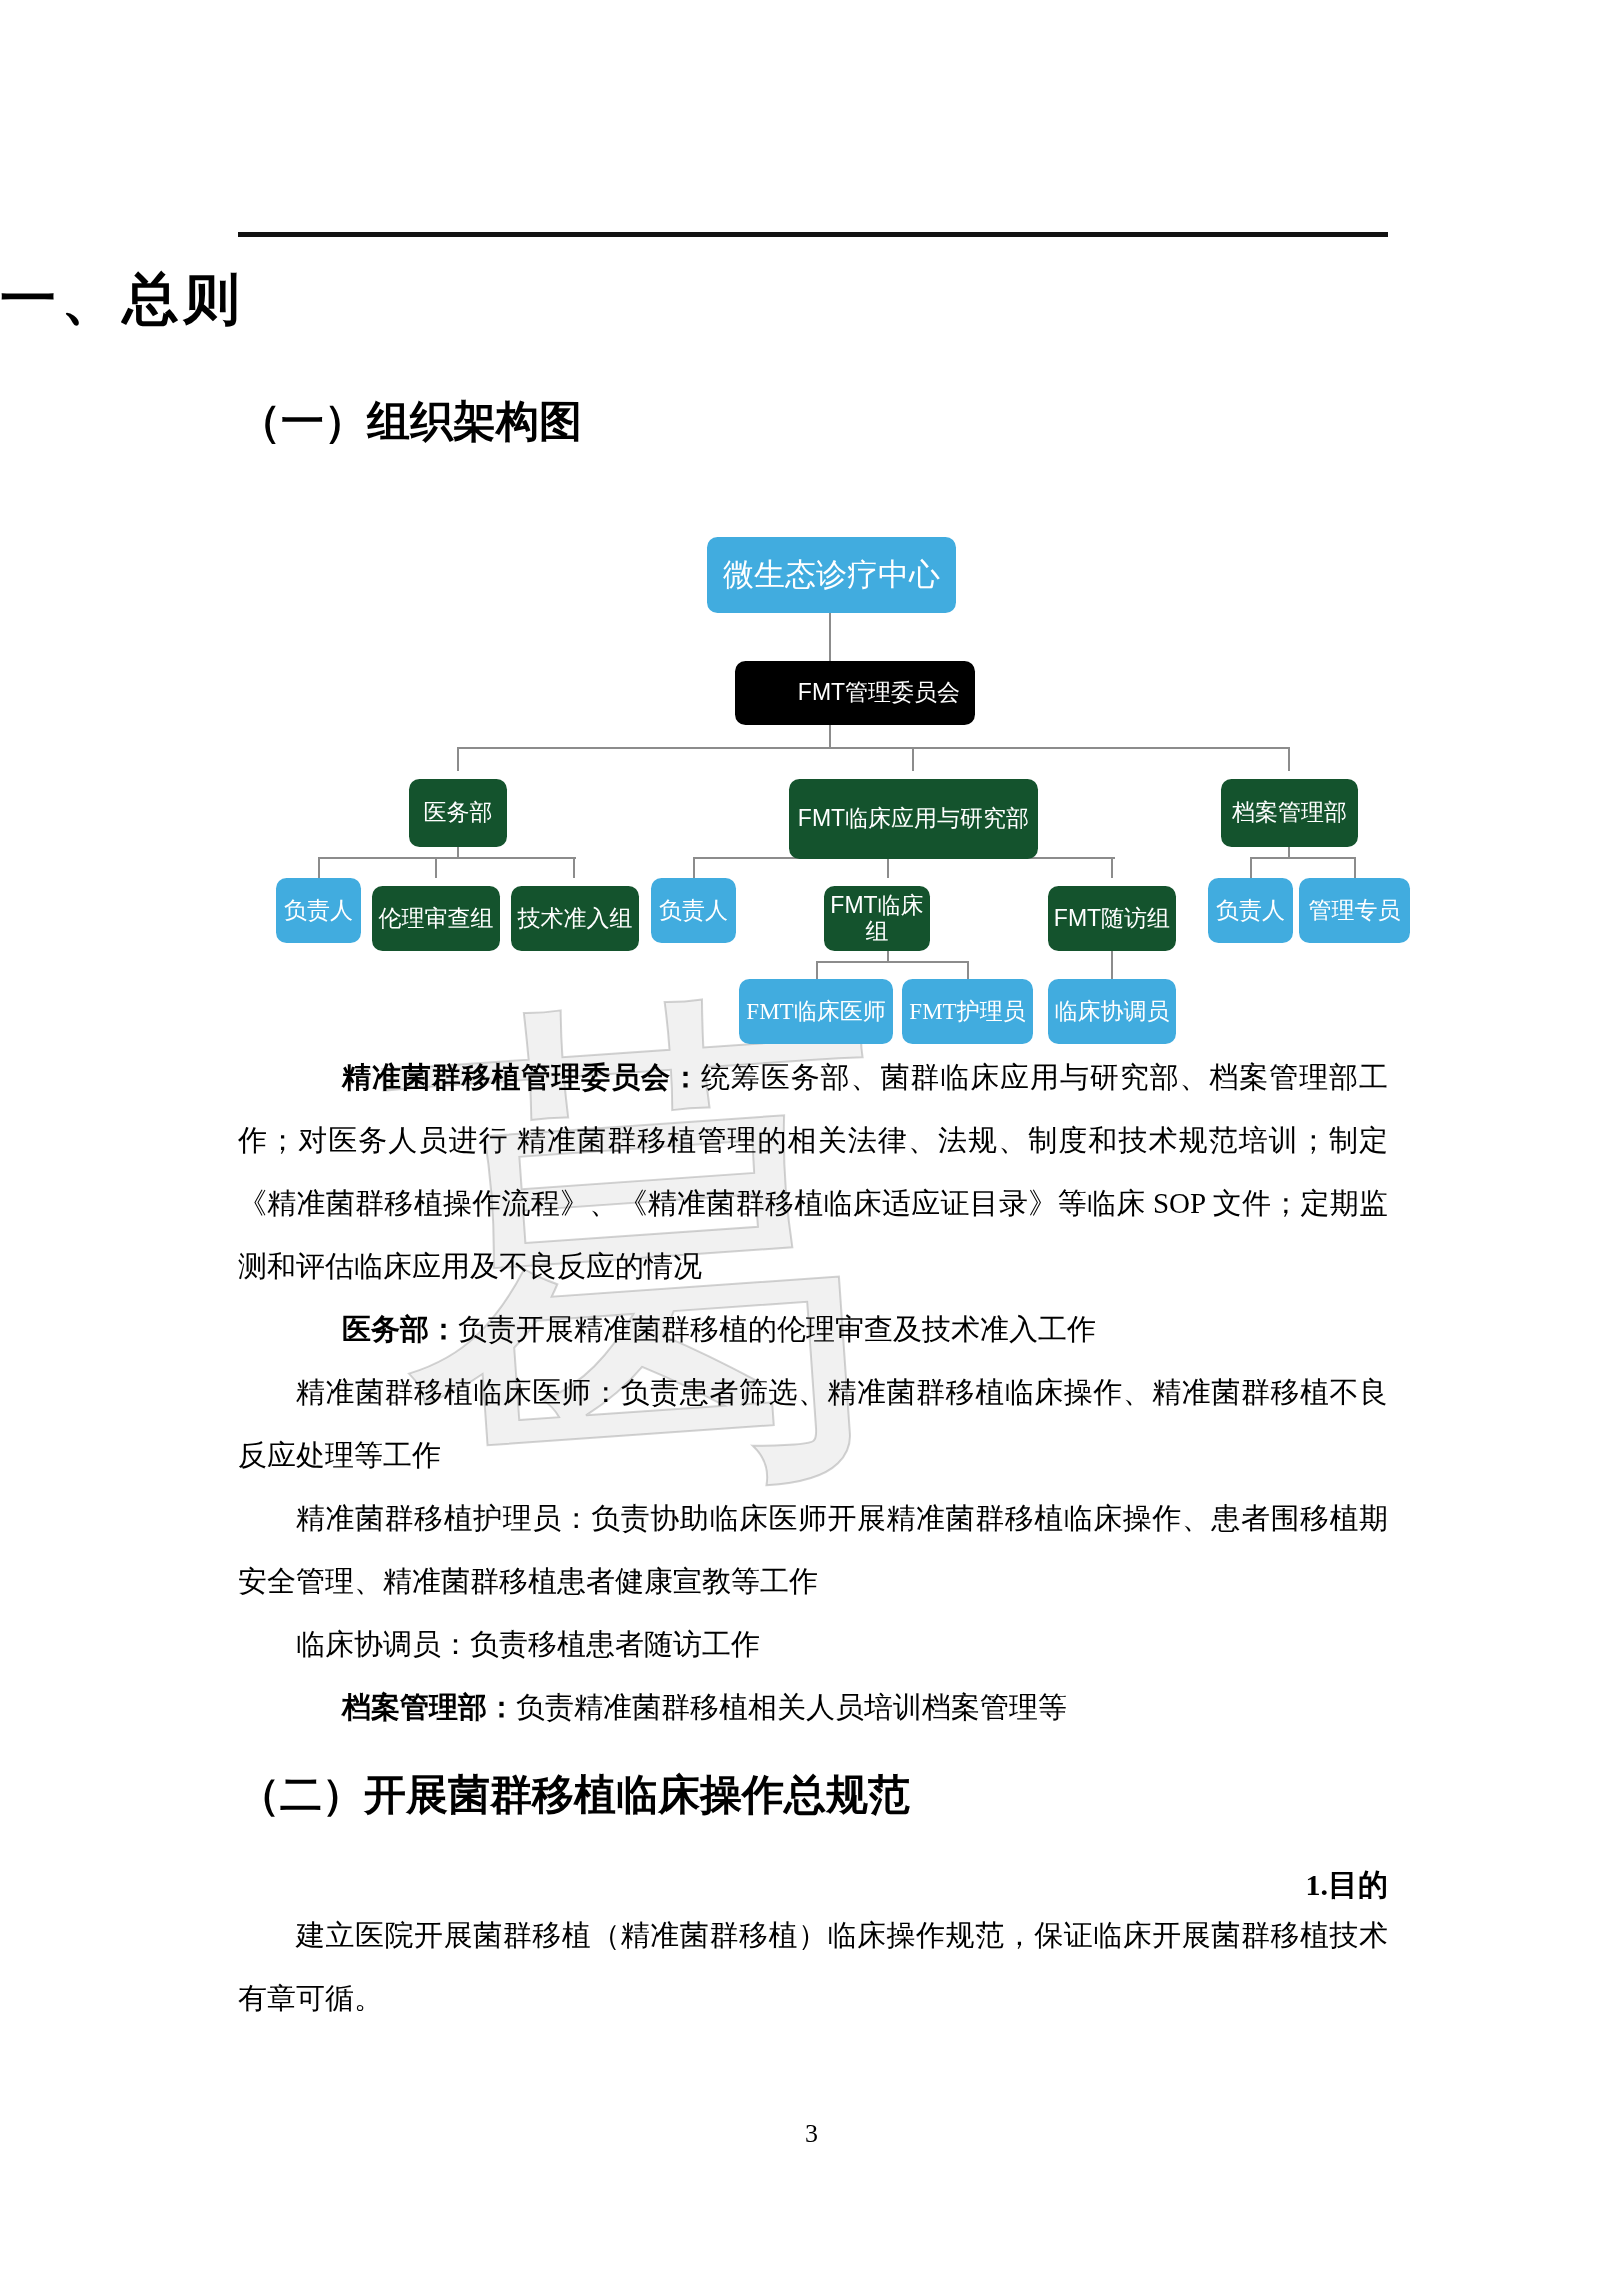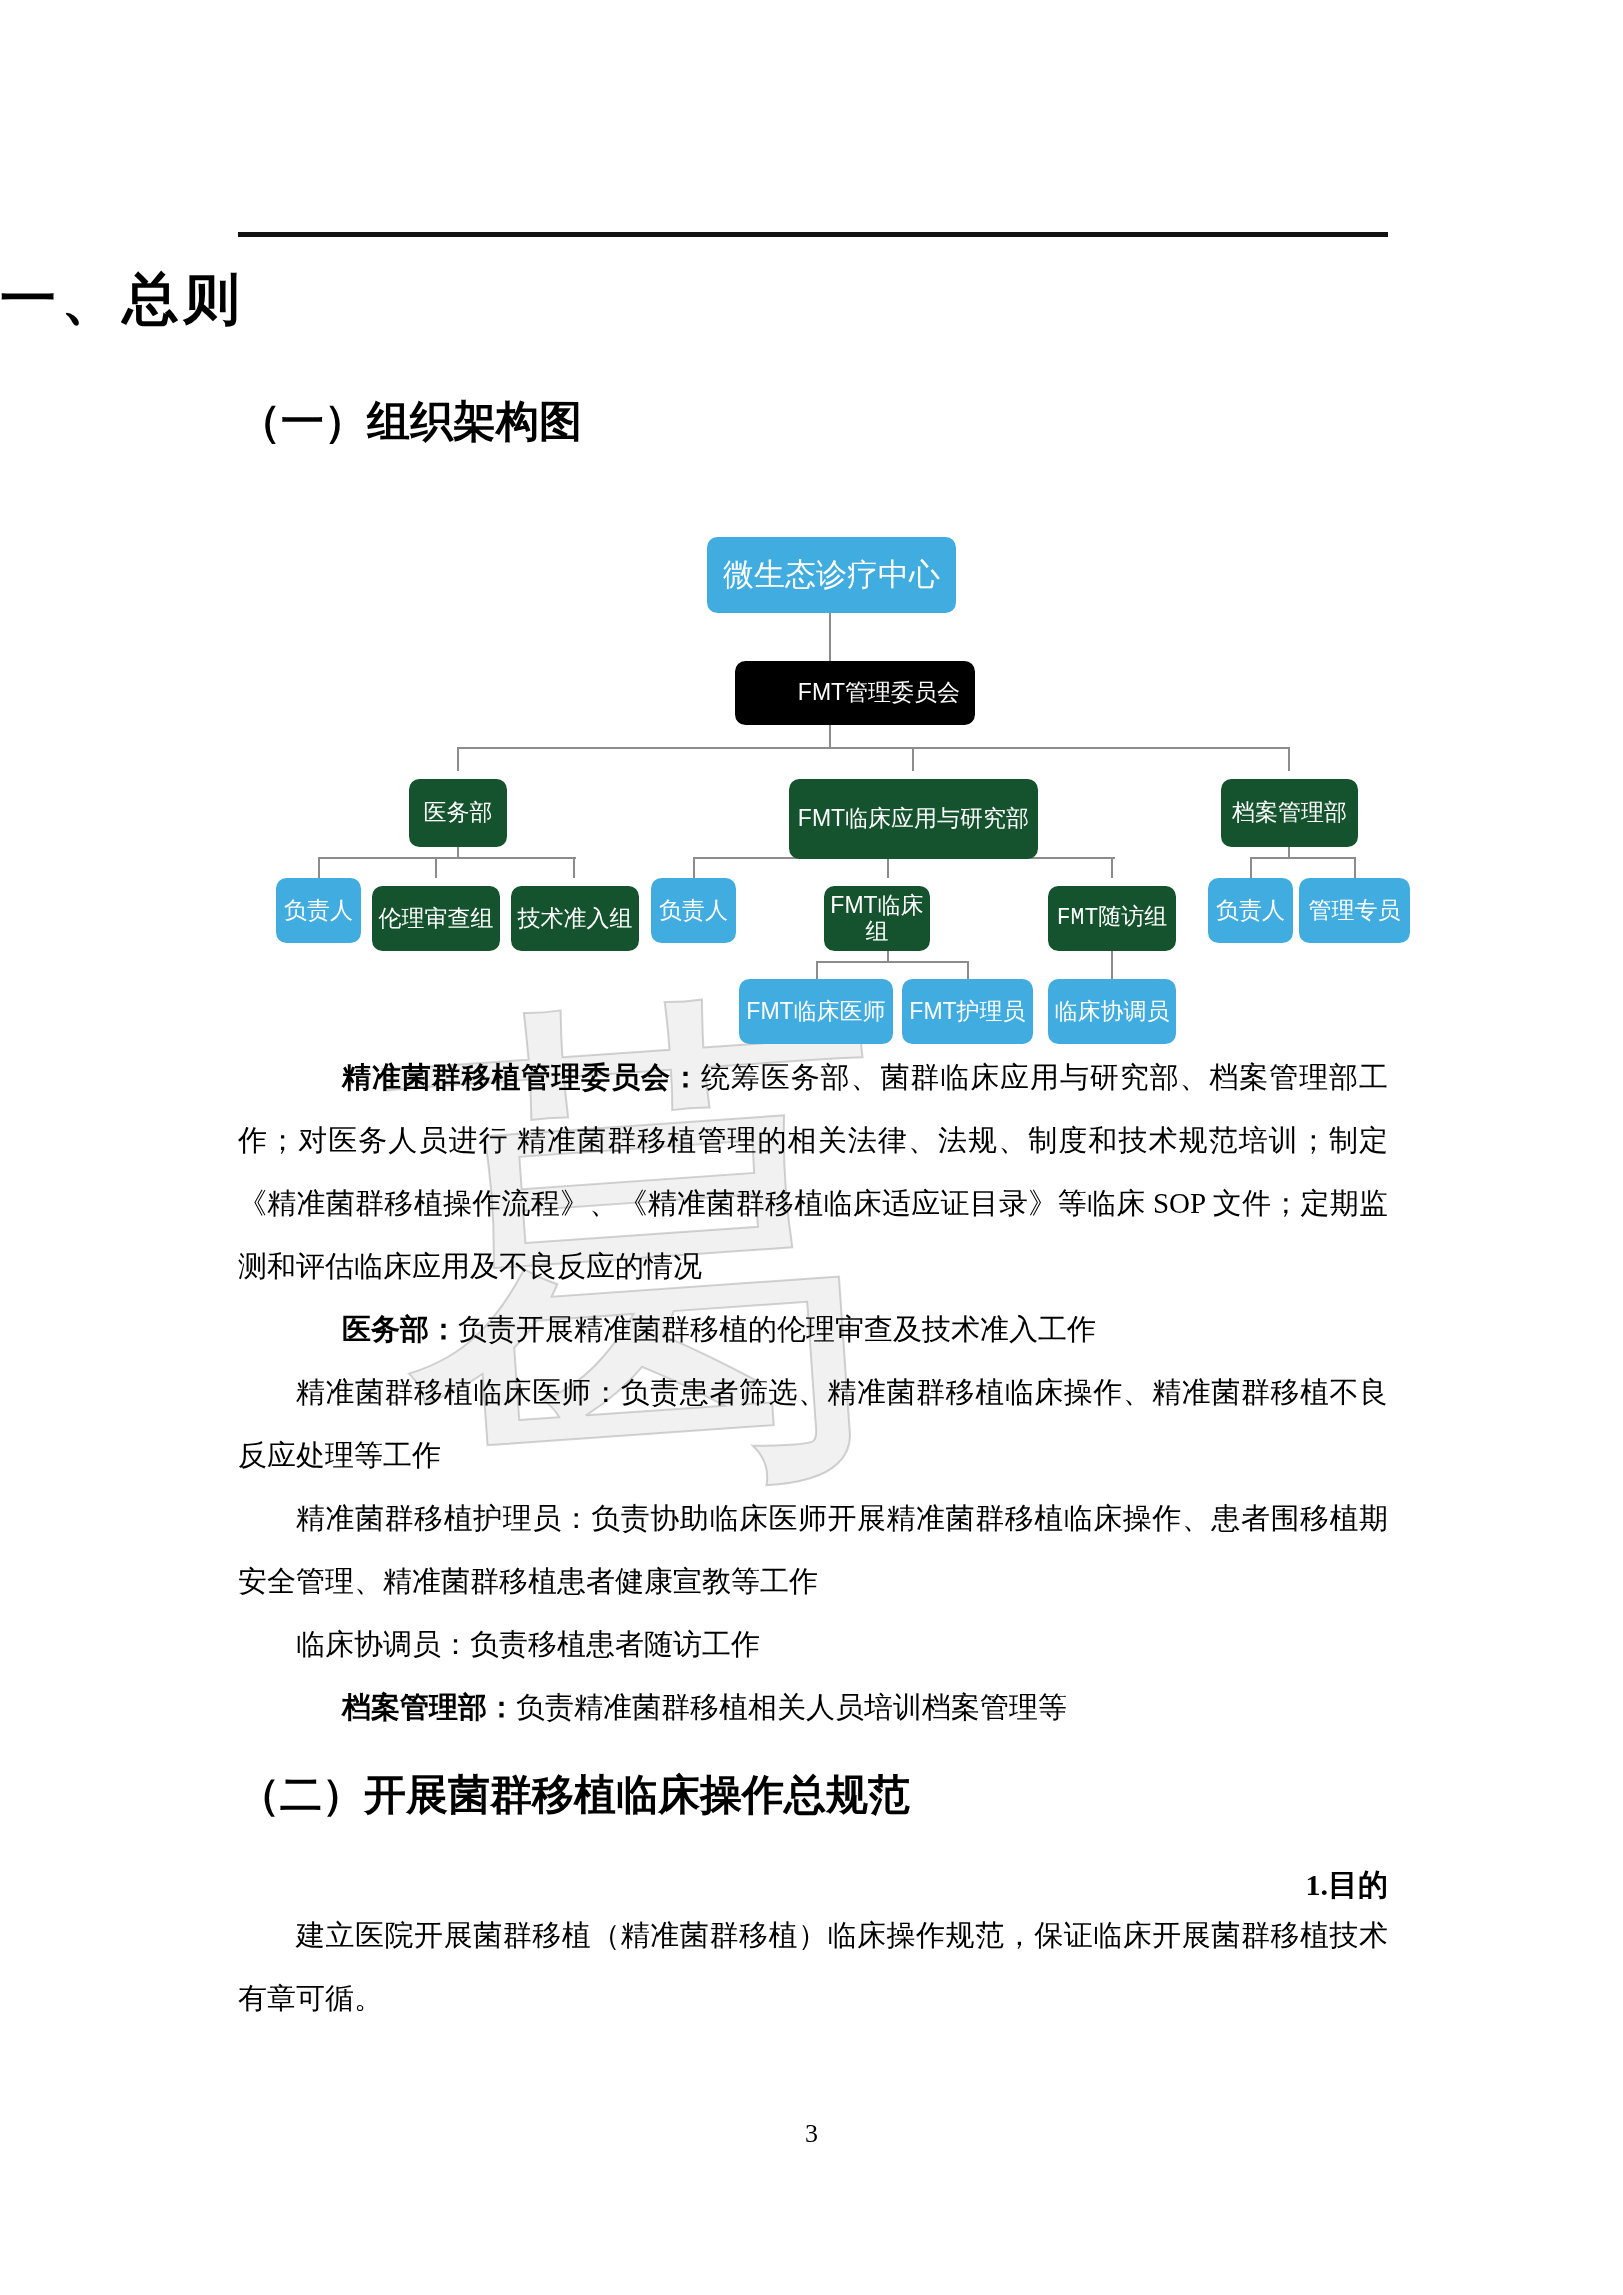--- a/index.html
+++ b/index.html
@@ -6,21 +6,21 @@
   .page{position:relative;width:1623px;height:2295px;background:#ffffff;overflow:hidden;
         font-family:"Liberation Serif",serif;color:#000;}
   .top-rule{position:absolute;left:238px;top:232px;width:1150px;height:4.6px;background:#121212;}
   .doc-title{position:absolute;left:0;top:262px;width:100%;text-align:left;
              font-size:56px;font-weight:bold;letter-spacing:5.2px;}
   .h-sec1{position:absolute;left:238px;top:393px;font-size:43px;font-weight:bold;}
   
   .node{position:absolute;display:flex;align-items:center;justify-content:center;
         color:#fff;border-radius:10.5px;font-family:"Liberation Sans",sans-serif;
         font-size:23px;text-align:center;z-index:2;line-height:1.1;}
-  .node.blue{background:#41ACDF;}
+  .node.blue{background:#41ACDF;font-family:Liberation Serif, serif;}
   .node.green{background:#14532d;margin-top:8px;}
   .node.teal{background:#000000;padding-left:48px;}
   .node.l1{font-size:31px;}
   .conn{position:absolute;background:#8C8C8C;z-index:1;}
   
   .watermark{position:absolute;left:386px;top:995px;z-index:0;font-size:511px;line-height:1;
              font-family:"DejaVu Serif",serif;color:rgba(165,165,165,0.16);
              -webkit-text-stroke:2px rgba(140,140,140,0.38);
              transform:rotate(-4deg);pointer-events:none;user-select:none;}
   
@@ -51,21 +51,21 @@
 
   <div class="node green" style="left:409px;top:771px;width:98px;height:68px;">医务部</div>
   <div class="node green" style="left:789px;top:771px;width:249px;height:80px;">FMT临床应用与研究部</div>
   <div class="node green" style="left:1221px;top:771px;width:137px;height:68px;">档案管理部</div>
 
   <div class="node blue" style="left:276px;top:878px;width:85px;height:65px;">负责人</div>
   <div class="node green" style="left:372px;top:878px;width:128px;height:65px;">伦理审查组</div>
   <div class="node green" style="left:511px;top:878px;width:128px;height:65px;">技术准入组</div>
   <div class="node blue" style="left:651px;top:878px;width:85px;height:65px;">负责人</div>
   <div class="node green" style="left:824px;top:878px;width:106px;height:65px;">FMT临床组</div>
-  <div class="node green" style="left:1048px;top:878px;width:128px;height:65px;font-family:Liberation Mono, monospace;">FMT随访组</div>
+  <div class="node green" style="left:1048px;top:878px;width:128px;height:65px;">FMT随访组</div>
   <div class="node blue" style="left:1208px;top:878px;width:85px;height:65px;">负责人</div>
   <div class="node blue" style="left:1299px;top:878px;width:111px;height:65px;">管理专员</div>
 
   <div class="node blue" style="left:739px;top:979px;width:154px;height:65px;">FMT临床医师</div>
   <div class="node blue" style="left:902px;top:979px;width:131px;height:65px;">FMT护理员</div>
   <div class="node blue" style="left:1048px;top:979px;width:128px;height:65px;">临床协调员</div>
 
   <div class="conn" style="left:829px;top:613px;width:2px;height:48px;"></div>
   <div class="conn" style="left:829px;top:725px;width:2px;height:22px;"></div>
   <div class="conn" style="left:457px;top:747px;width:833px;height:2px;"></div>

